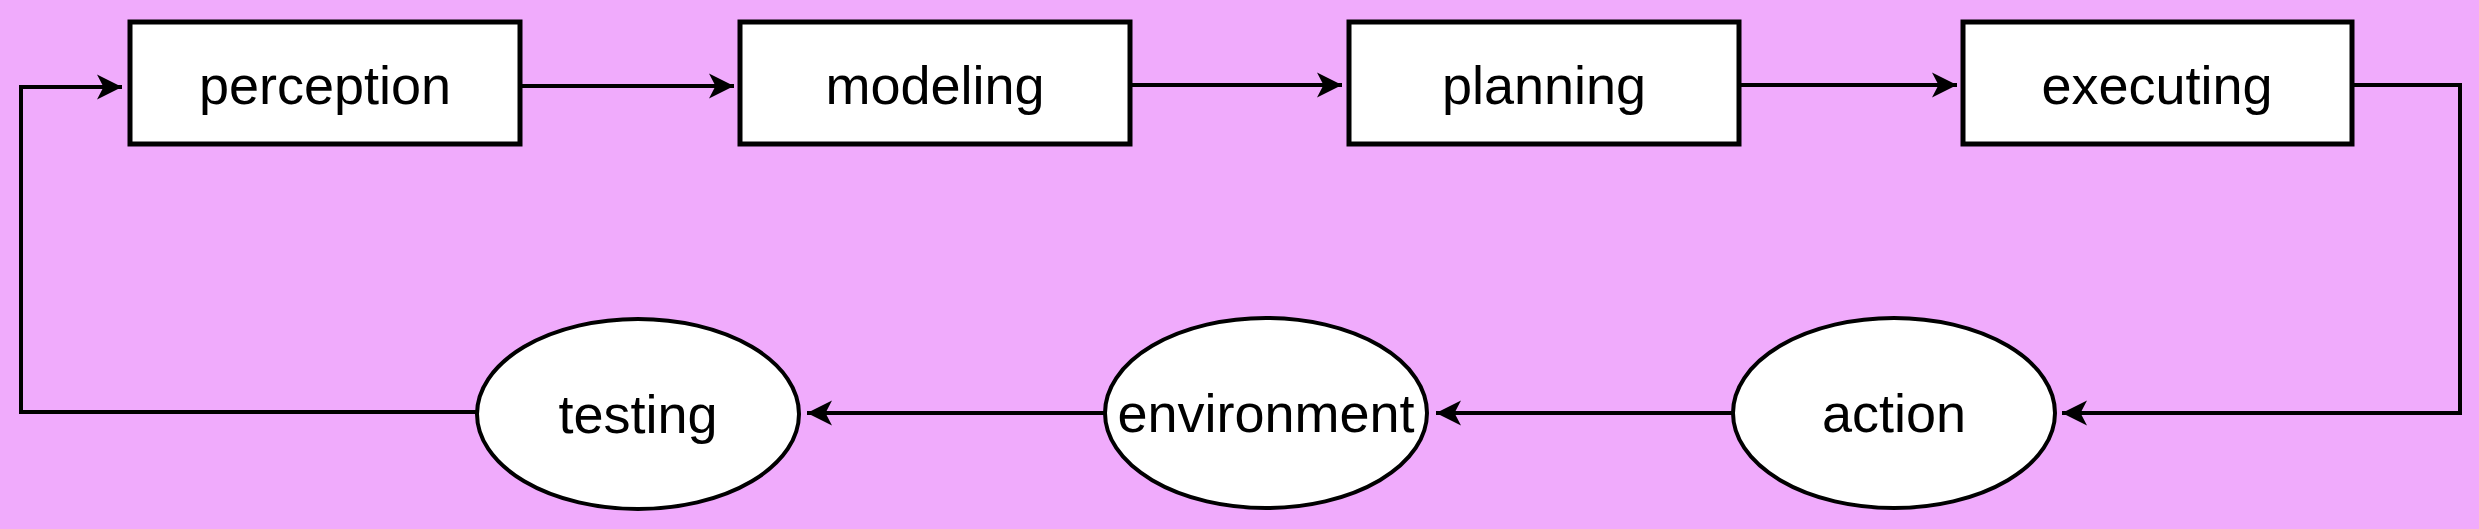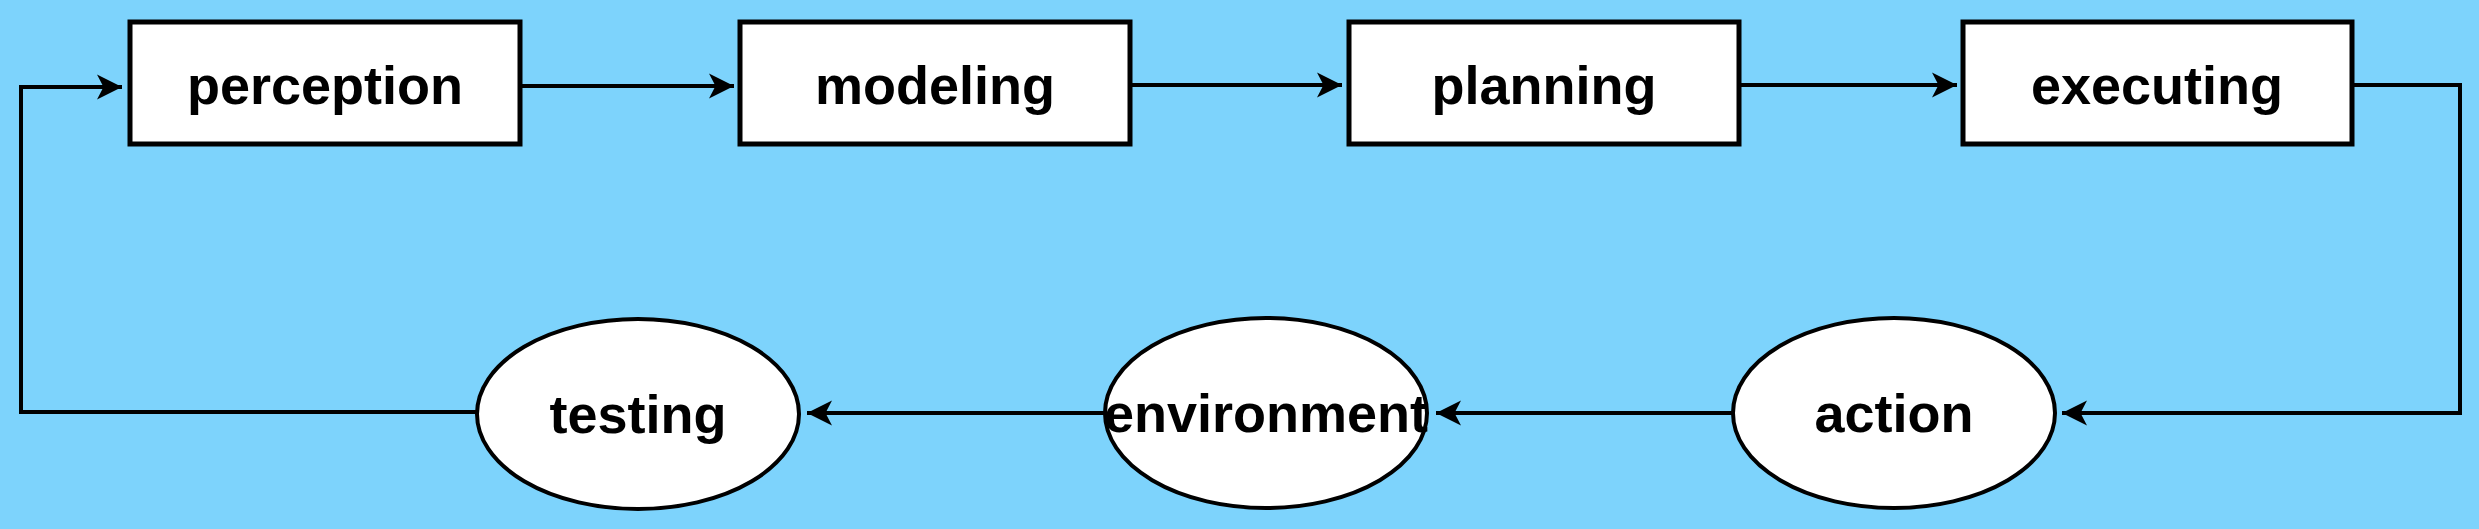--- a/index.html
+++ b/index.html
@@ -4,23 +4,22 @@
 <style>
   html, body {
     margin: 0;
     padding: 0;
     background: #ffffff;
   }
   .canvas {
     position: relative;
     width: 2479px;
     height: 529px;
-    background: #7dd3fc;
+    background: #f0abfc;
     overflow: hidden;
-    font-weight: bold;
   }
   svg {
     display: block;
     width: 2479px;
     height: 529px;
   }
   .node-label {
     font-family: "Liberation Sans", "DejaVu Sans", sans-serif;
     font-size: 54px;
     fill: #000000;

